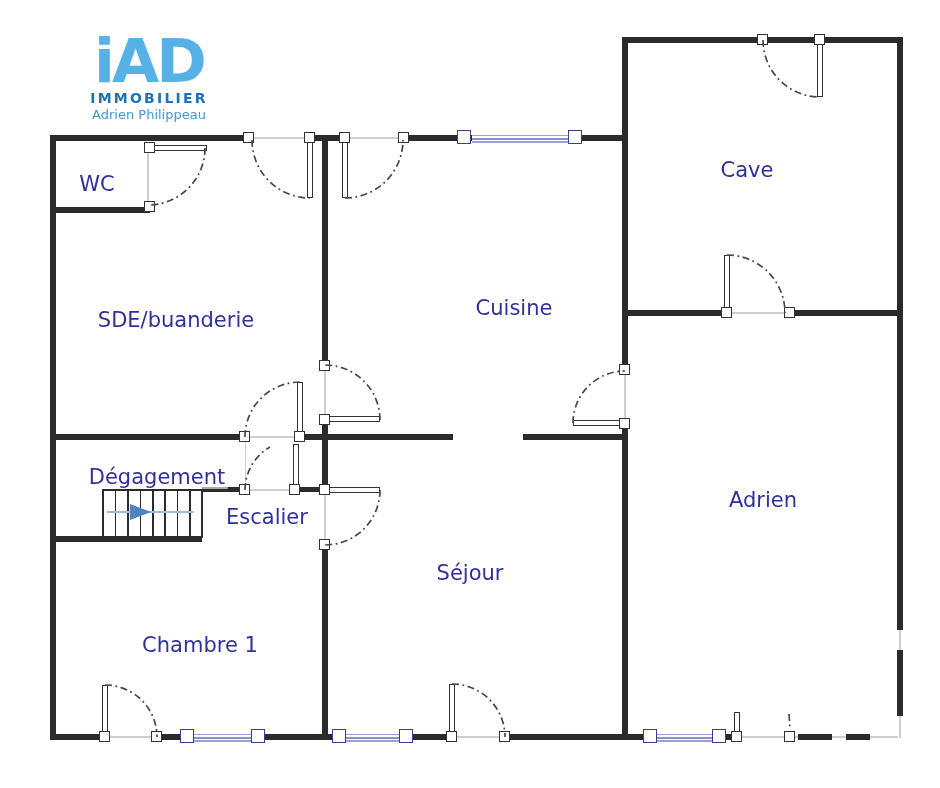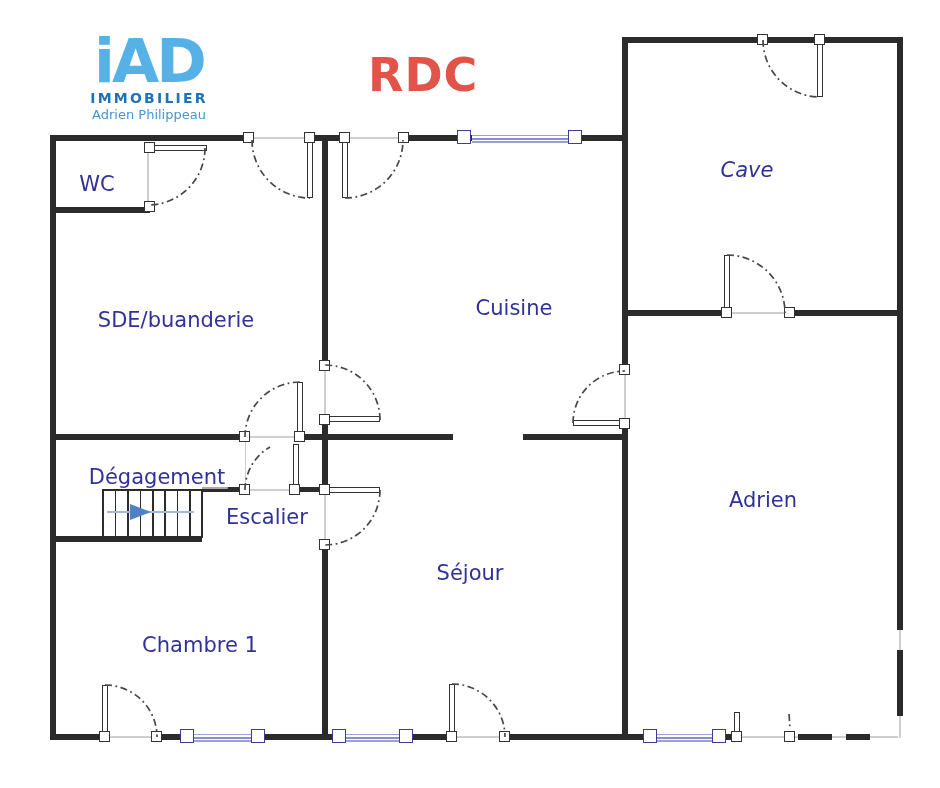--- a/index.html
+++ b/index.html
@@ -37,28 +37,27 @@
 <body>
 
 <div id="stage">
 
   <div class="logo">
     <div class="logo-main">iAD</div>
     <div class="logo-sub">IMMOBILIER</div>
     <div class="logo-agent">Adrien Philippeau</div>
   </div>
 
-  <div class="floor-title">RDC</div>
 
   <div id="plan">
 
     <div class="room-label" style="left:97px;top:184px;">WC</div>
     <div class="room-label" style="left:176px;top:320px;">SDE/buanderie</div>
     <div class="room-label" style="left:478px;top:308px;margin-left:36px;">Cuisine</div>
-    <div class="room-label" style="left:747px;top:170px;font-style:italic;">Cave</div>
+    <div class="room-label" style="left:747px;top:170px;">Cave</div>
     <div class="room-label" style="left:157px;top:477px;text-align:right;">Dégagement</div>
     <div class="room-label" style="left:267px;top:517px;">Escalier</div>
     <div class="room-label" style="left:470px;top:573px;">Séjour</div>
     <div class="room-label" style="left:200px;top:645px;">Chambre 1</div>
     <div class="room-label" style="left:763px;top:500px;">Adrien</div>
 
     <div class="stairs"></div>
     <div class="stairs-arrow-line"></div>
     <div class="stairs-arrow-head"></div>
 

